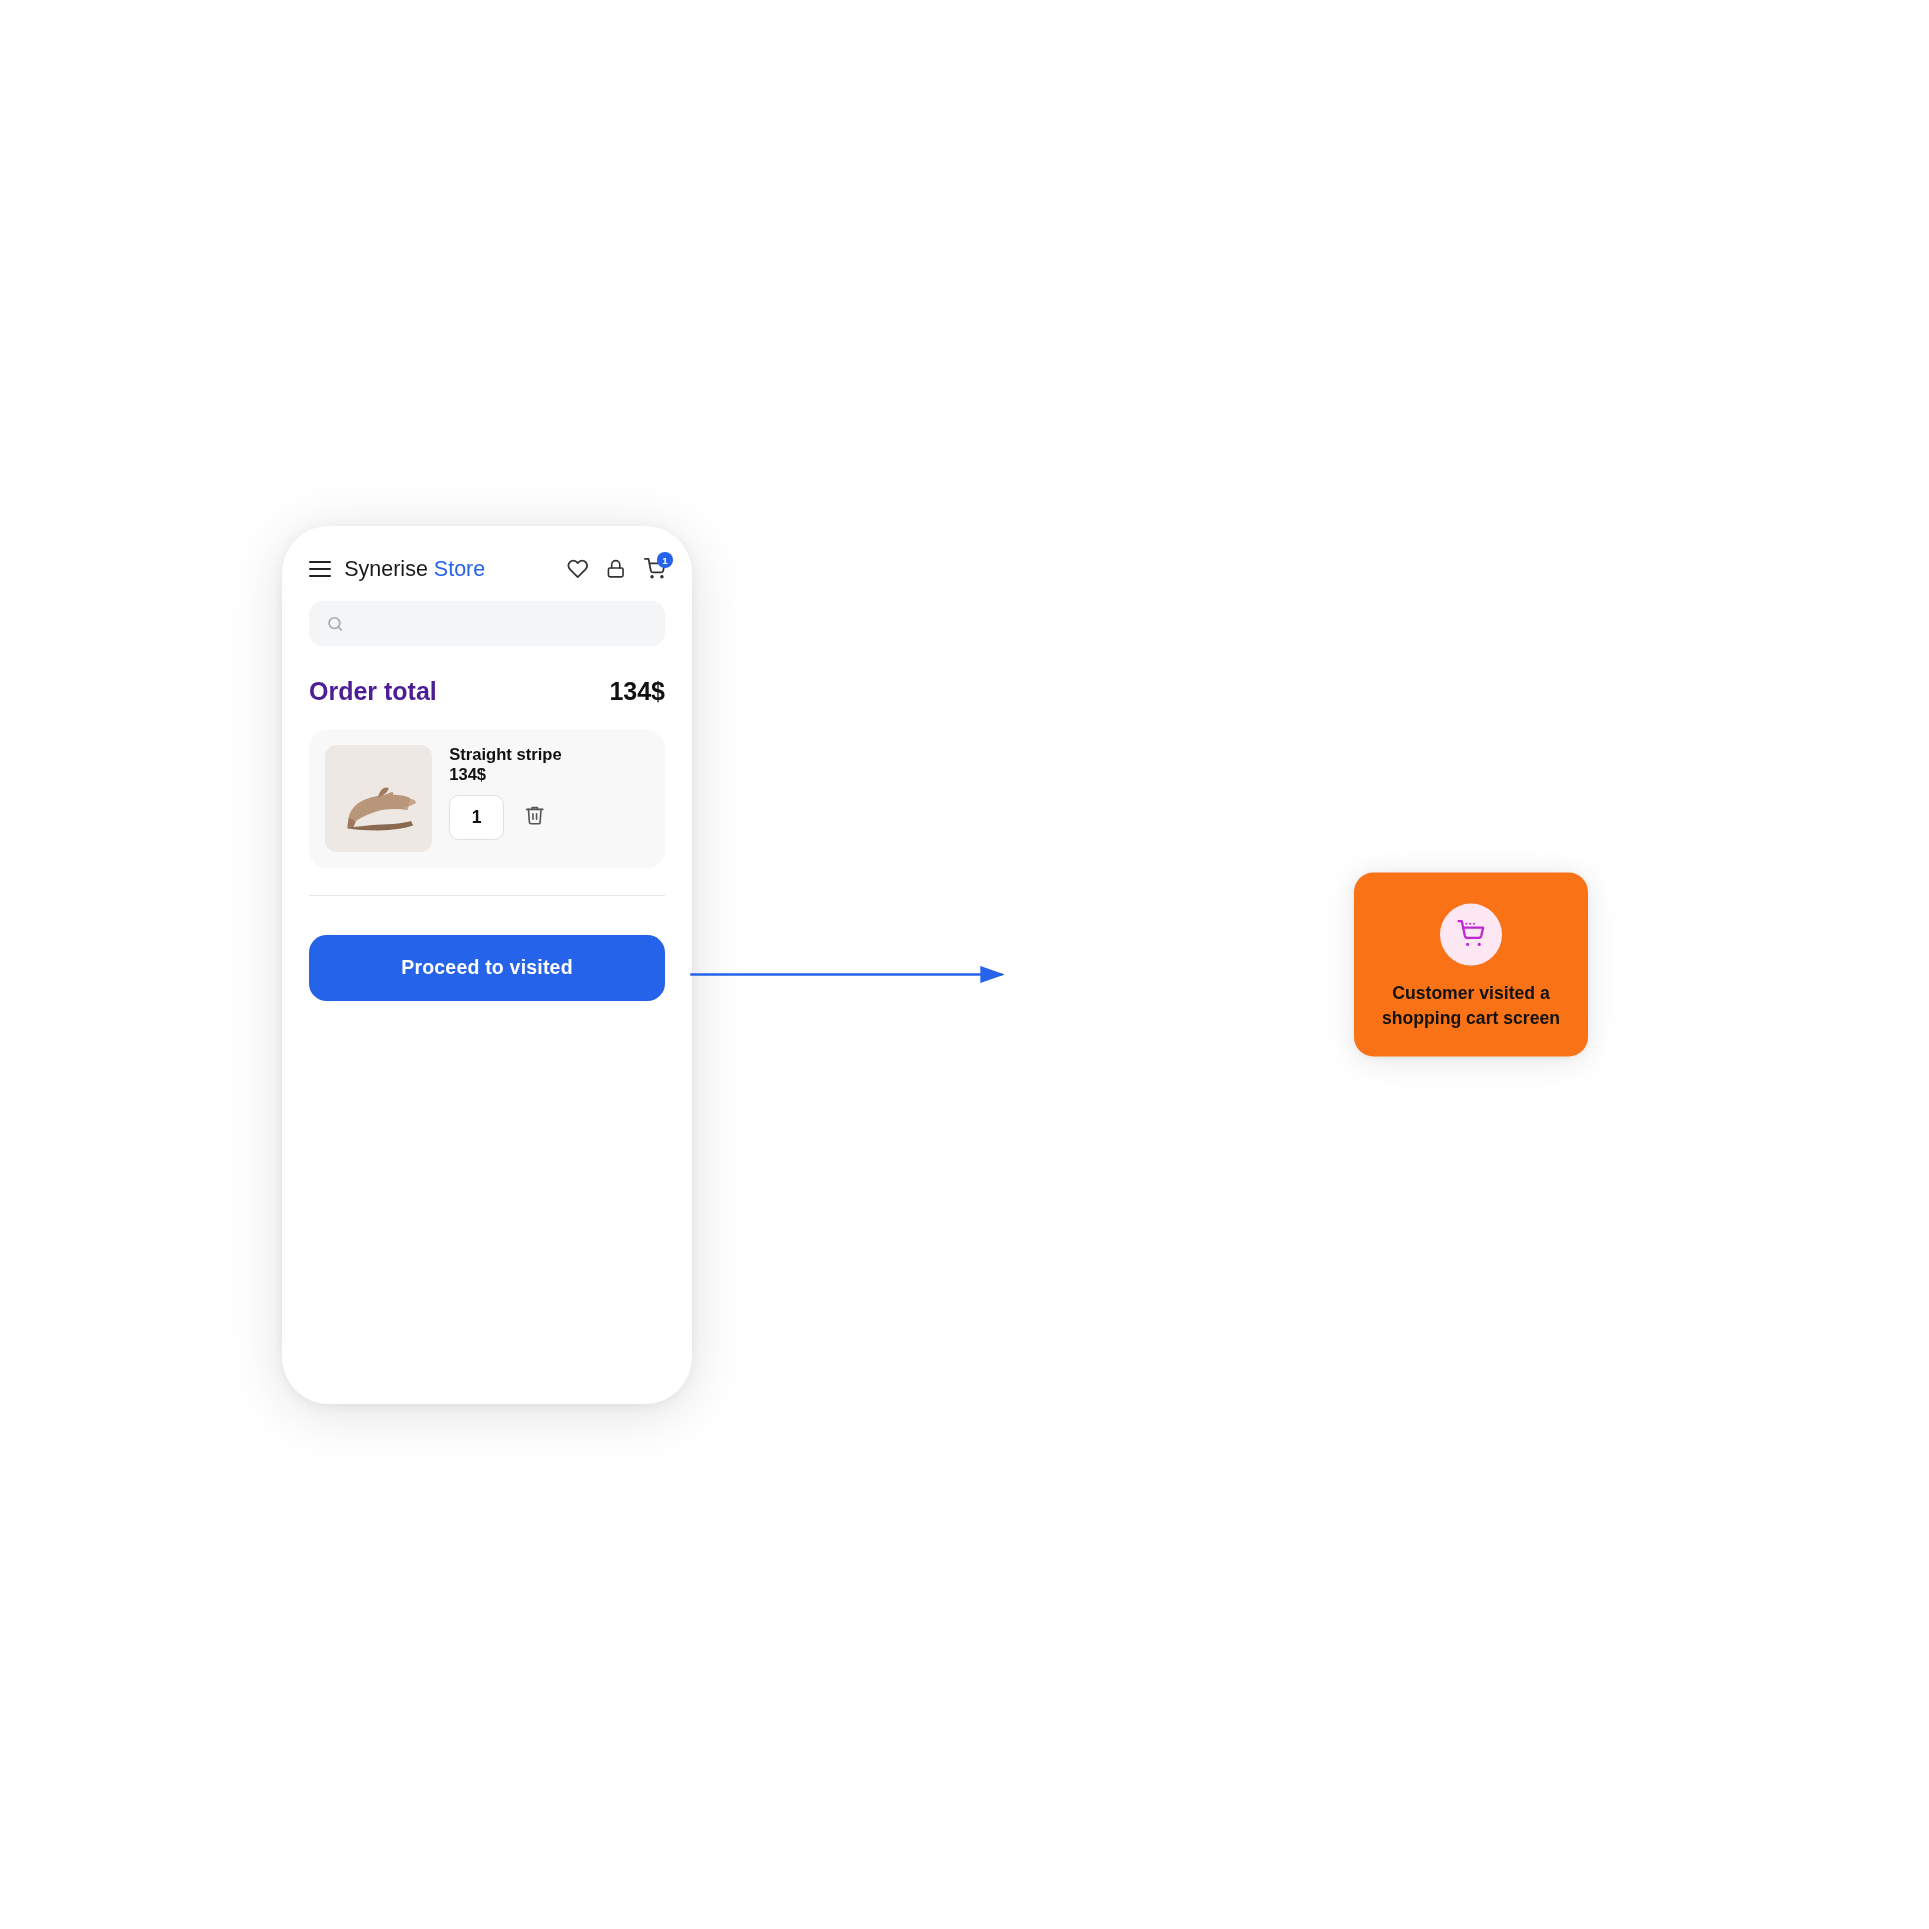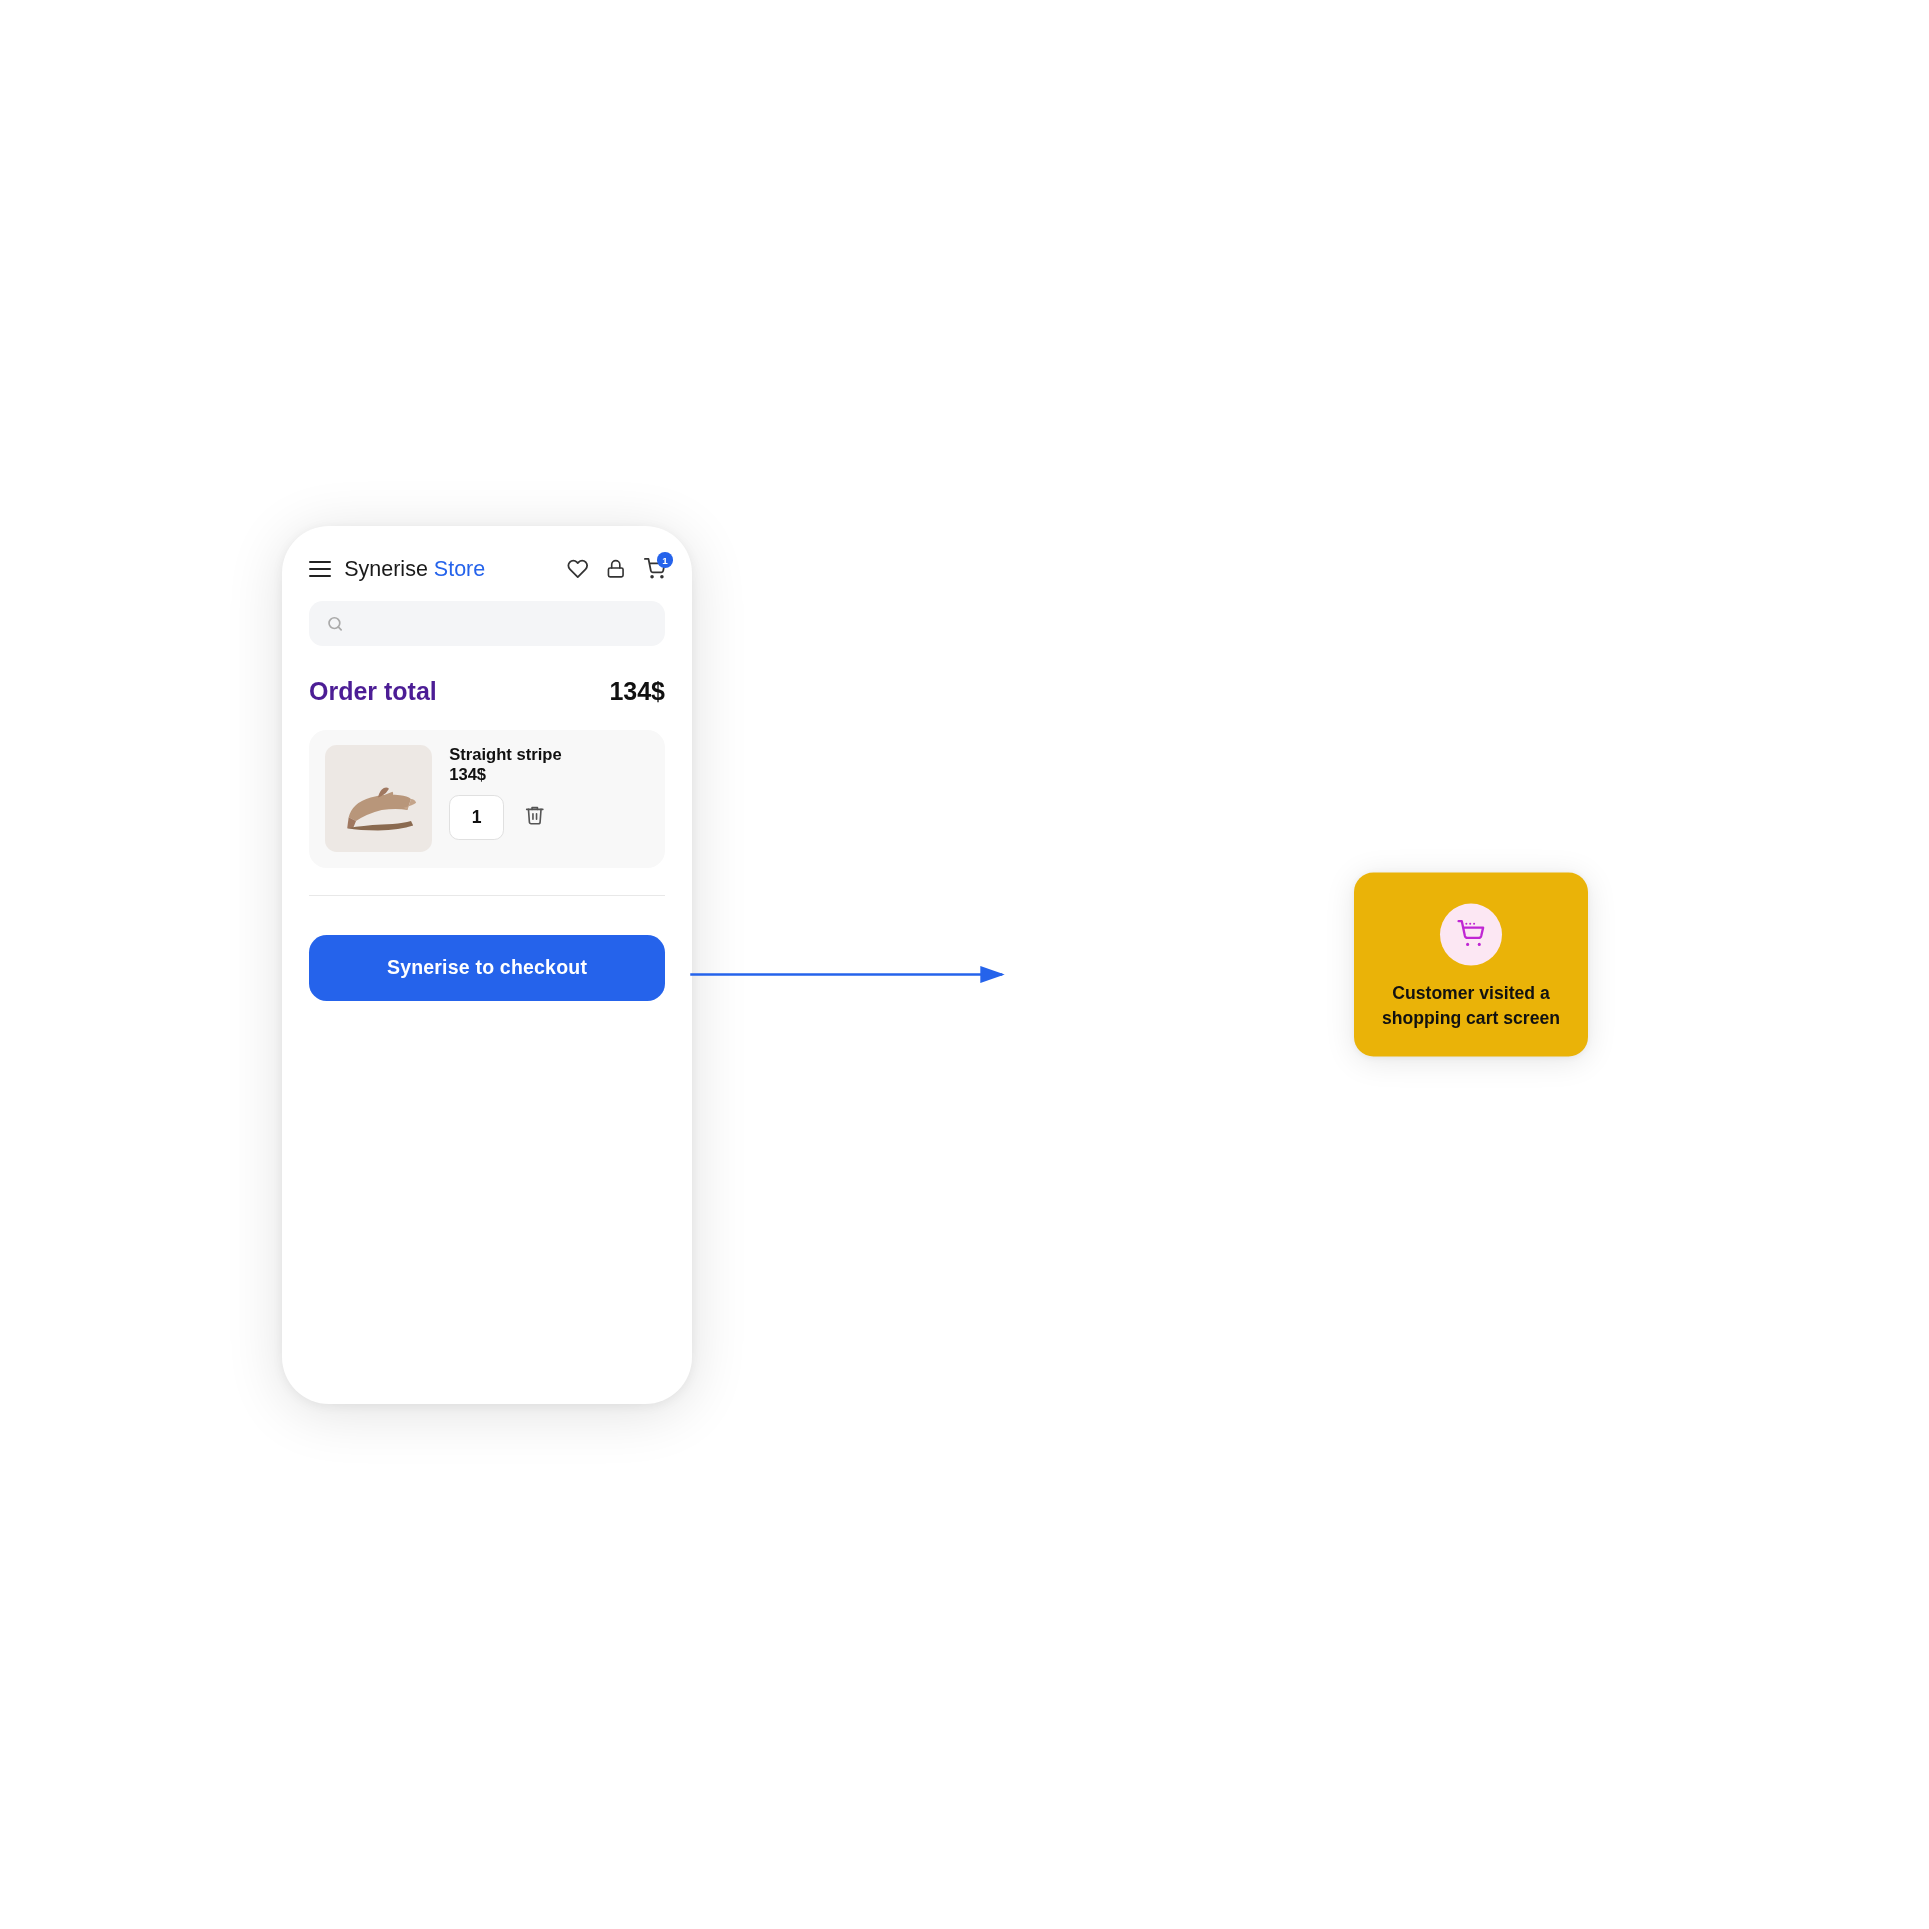--- a/index.html
+++ b/index.html
@@ -246,21 +246,21 @@
       letter-spacing: 0.2px;
     }
 
     
     .info-card {
       position: absolute;
       right: 59px;
       top: 50%;
       transform: translateY(-50%);
       width: 234px;
-      background: #eab308;
+      background: #f97316;
       border-radius: 19.5px;
       box-shadow: 0 3.9px 31px rgba(0,0,0,0.10), 0 1px 5.9px rgba(0,0,0,0.05);
       padding: 31px 23.4px 27px;
       display: flex;
       flex-direction: column;
       align-items: center;
       gap: 15.6px;
       z-index: 2;
     }
 
@@ -381,21 +381,21 @@
             </svg>
           </div>
         </div>
       </div>
     </div>
 
     
     <div class="divider"></div>
 
     
-    <button class="checkout-btn">Synerise to checkout</button>
+    <button class="checkout-btn">Proceed to visited</button>
 
   </div>
 
   <svg class="arrow-svg" width="332" height="39" viewBox="0 0 340 40" style="position:absolute; left:408px; top:calc(50% - 9.8px);">
     <defs>
       <marker id="arrowhead" markerWidth="10" markerHeight="7" refX="9" refY="3.5" orient="auto">
         <polygon points="0 0, 10 3.5, 0 7" fill="#2563eb"></polygon>
       </marker>
     </defs>
     <line x1="0" y1="20" x2="320" y2="20" stroke="#2563eb" stroke-width="2.5" marker-end="url(#arrowhead)"></line>

